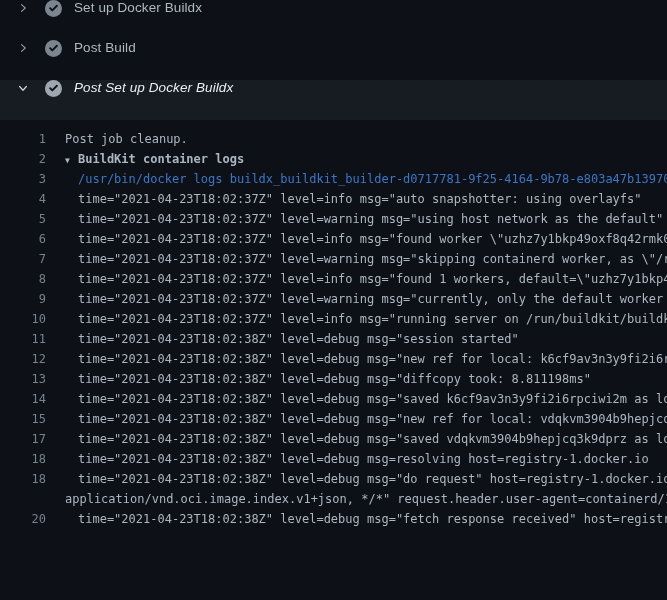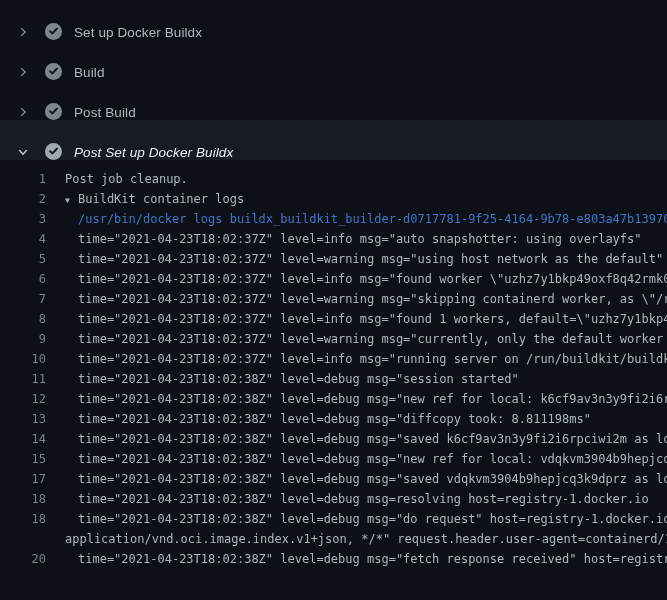--- a/index.html
+++ b/index.html
@@ -7,21 +7,21 @@
     width: 667px; height: 600px;
     background: #0d1117;
     overflow: hidden;
     font-family: "Liberation Sans", sans-serif;
     -webkit-font-smoothing: antialiased;
   }
   .panel { width: 667px; height: 600px; overflow: hidden; }
 
   
   .step {
-    display: flex; align-items: flex-end;
+    display: flex; align-items: flex-start;
     height: 40px; padding: 0 10px;
     cursor: pointer; box-sizing: border-box;
   }
   .step.expanded { background: #171c23; }
   .chev {
     width: 16px; height: 16px; margin-left: 5px;
     display: flex; align-items: center; justify-content: center;
     color: #8b949e; flex-shrink: 0;
   }
   .step.expanded .chev { color: #c9d1d9; }
@@ -46,21 +46,21 @@
   .ln {
     display: inline-block; width: 46px; flex-shrink: 0;
     text-align: right; color: #768390; cursor: pointer;
     user-select: none;
   }
   .marker {
     display: inline-block; width: 13px; flex-shrink: 0;
     margin-left: 19px; font-size: 8px; color: #acb6c0;
   }
   .lt { margin-left: 19px; color: #acb6c0; white-space: pre; }
-  .lt.after-marker { margin-left: 0; }
+  .lt.after-marker { margin-left: 0; font-weight: bold; }
   .lt.indent { margin-left: 32px; }
   .lt.link { color: #3d76c6; cursor: pointer; }
 </style>
 </head>
 <body>
 
 <div class="panel">
 
   <div class="step">
     <span class="chev">
@@ -70,47 +70,33 @@
     </span>
     <span class="check">
       <svg width="17" height="17" viewBox="0 0 16 16">
           <circle cx="8" cy="8" r="8" fill="#7d8590"></circle>
           <path d="M11.2 5.4 L6.9 9.8 L4.8 7.7" fill="none" stroke="#10141a" stroke-width="1.8" stroke-linecap="round" stroke-linejoin="round"></path>
         </svg>
     </span>
     <span class="step-label">Set up Docker Buildx</span>
   </div>
 
+
   <div class="step">
     <span class="chev">
       <svg width="12" height="12" viewBox="0 0 16 16">
           <path d="M6 3.5 L11 8 L6 12.5" fill="none" stroke="currentColor" stroke-width="1.7" stroke-linecap="round" stroke-linejoin="round"></path>
         </svg>
     </span>
     <span class="check">
       <svg width="17" height="17" viewBox="0 0 16 16">
           <circle cx="8" cy="8" r="8" fill="#7d8590"></circle>
           <path d="M11.2 5.4 L6.9 9.8 L4.8 7.7" fill="none" stroke="#10141a" stroke-width="1.8" stroke-linecap="round" stroke-linejoin="round"></path>
         </svg>
     </span>
-    <span class="step-label">Build</span>
-  </div>
-
-  <div class="step">
-    <span class="chev">
-      <svg width="12" height="12" viewBox="0 0 16 16">
-          <path d="M6 3.5 L11 8 L6 12.5" fill="none" stroke="currentColor" stroke-width="1.7" stroke-linecap="round" stroke-linejoin="round"></path>
-        </svg>
-    </span>
-    <span class="check">
-      <svg width="17" height="17" viewBox="0 0 16 16">
-          <circle cx="8" cy="8" r="8" fill="#7d8590"></circle>
-          <path d="M11.2 5.4 L6.9 9.8 L4.8 7.7" fill="none" stroke="#10141a" stroke-width="1.8" stroke-linecap="round" stroke-linejoin="round"></path>
-        </svg>
-    </span>
     <span class="step-label">Post Build</span>
   </div>
 
   <div class="step expanded">
     <span class="chev">
       <svg width="12" height="12" viewBox="0 0 16 16">
           <path d="M3.5 6 L8 11 L12.5 6" fill="none" stroke="currentColor" stroke-width="1.7" stroke-linecap="round" stroke-linejoin="round"></path>
         </svg>
     </span>
     <span class="check">

